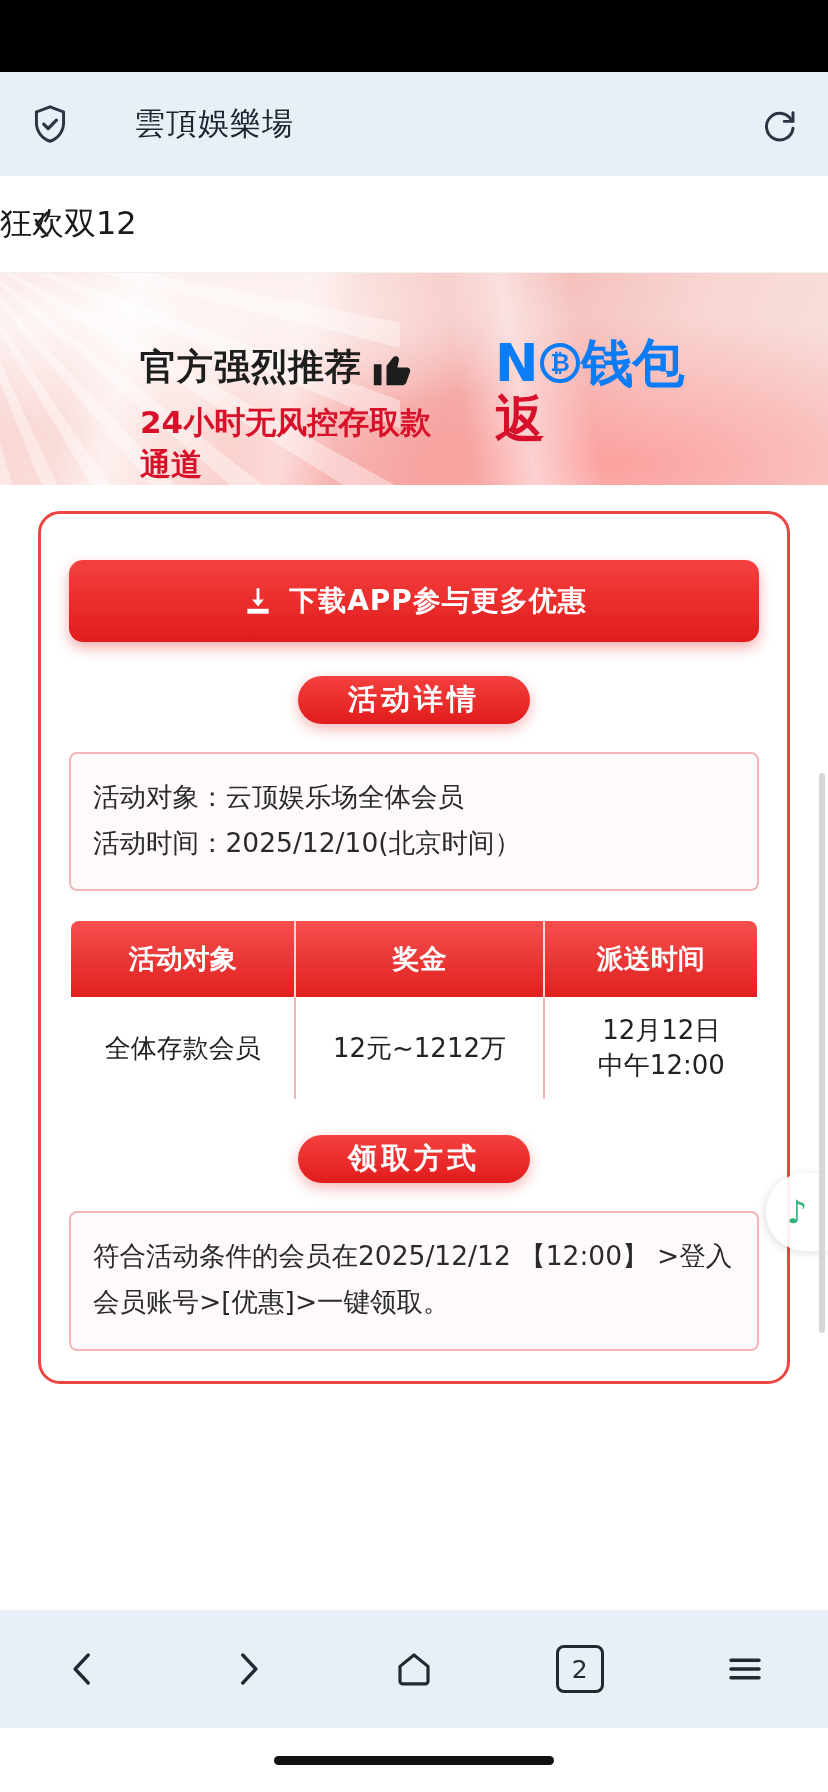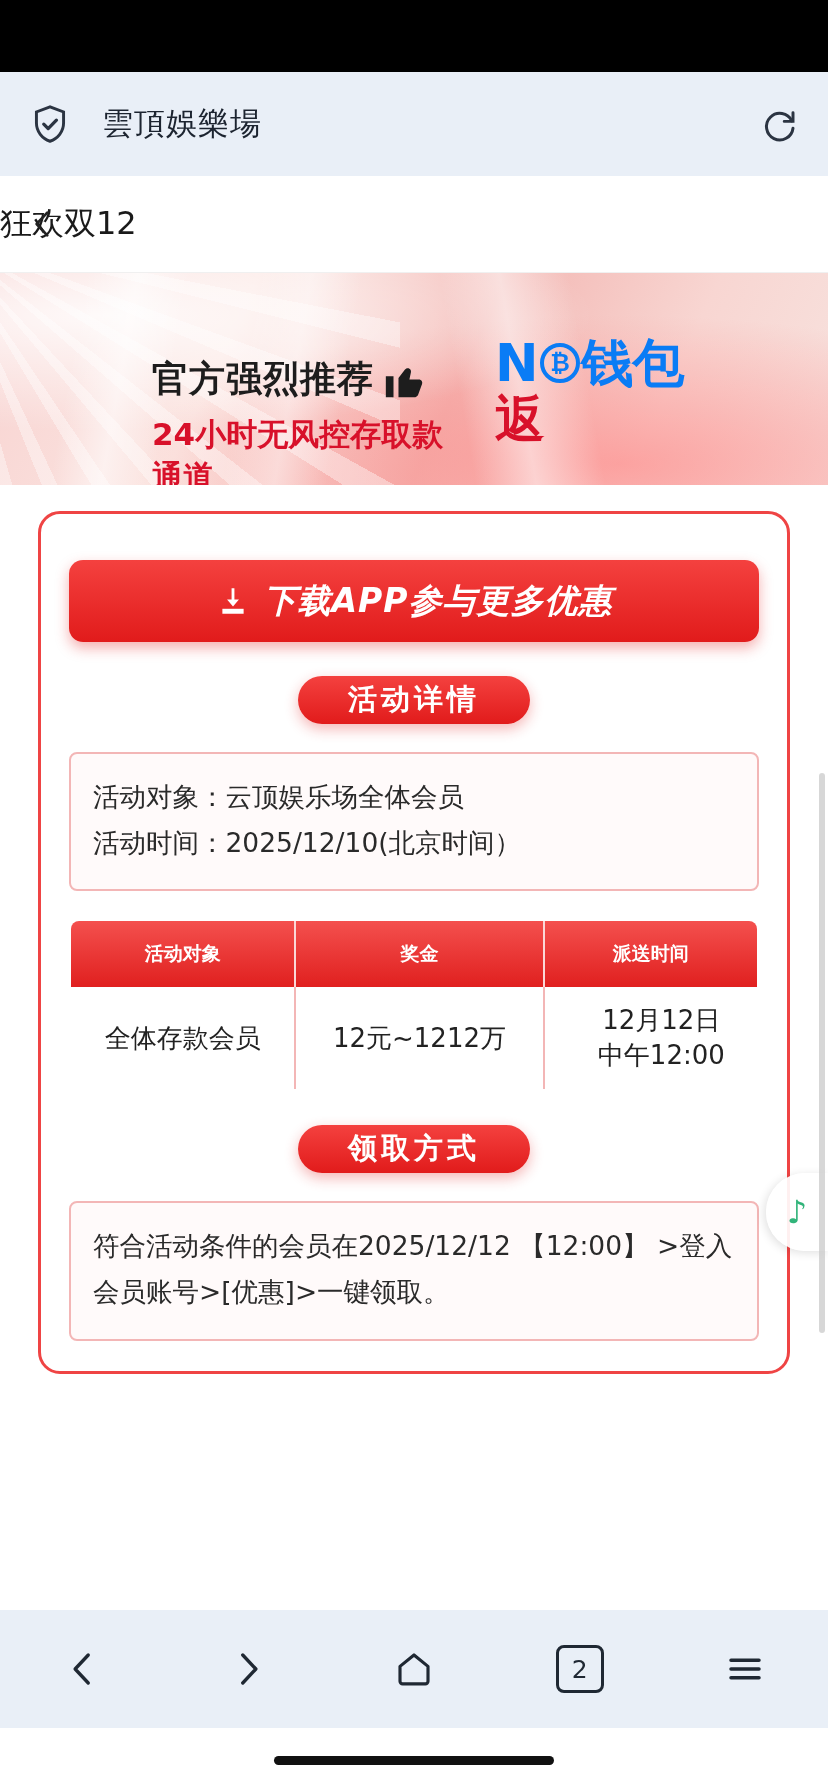--- a/index.html
+++ b/index.html
@@ -28,20 +28,21 @@
     flex: 0 0 auto;
   }
   
   .app-bar {
     height: 104px;
     background: #e9eff7;
     display: flex;
     align-items: center;
     padding: 0 28px;
     flex: 0 0 auto;
+    gap: 32px;
   }
   .shield-icon {
     width: 44px;
     height: 44px;
     flex: 0 0 auto;
     color: #2b3442;
   }
   .site-title {
     font-size: 31px;
     color: #1c2430;
@@ -111,24 +112,23 @@
     left: -60px;
     top: -40px;
     width: 460px;
     height: 300px;
     background:
       repeating-conic-gradient(from 200deg at 0% 0%, rgba(255,255,255,0.55) 0deg 3deg, rgba(255,255,255,0) 3deg 9deg);
     opacity: .7;
   }
   .hero-text-block {
     position: absolute;
-    left: 152px;
+    left: 140px;
     top: 70px;
     width: 300px;
-    margin-top: 12px;
   }
   .hero-line1 {
     font-size: 36px;
     font-weight: bold;
     color: #1d1d1d;
     letter-spacing: 1px;
     display: flex;
     align-items: center;
     gap: 6px;
     font-family: "DejaVu Sans", sans-serif;
@@ -198,25 +198,24 @@
   .download-btn {
     height: 82px;
     border-radius: 14px;
     background: linear-gradient(180deg, #f4413f 0%, #e11b1b 100%);
     box-shadow: 0 6px 14px rgba(225,27,27,0.35);
     display: flex;
     align-items: center;
     justify-content: center;
     gap: 14px;
     color: #fff;
-    font-size: 33px;
+    font-size: 28px;
     font-weight: bold;
     letter-spacing: 1px;
     font-family: "DejaVu Sans", sans-serif;
-    font-style: italic;
   }
   .dl-icon {
     width: 34px;
     height: 34px;
     color: #fff;
   }
   .pill {
     width: 232px;
     height: 48px;
     margin: 34px auto 0 auto;
@@ -250,21 +249,21 @@
     width: 100%;
     border-collapse: collapse;
     border: 2px solid #f3b6b6;
     border-radius: 10px;
     overflow: hidden;
     font-family: "DejaVu Sans", sans-serif;
   }
   .tbl th {
     background: linear-gradient(180deg, #f4504e 0%, #e0201f 100%);
     color: #fff;
-    font-size: 19px;
+    font-size: 27px;
     font-weight: bold;
     padding: 20px 0;
     border-right: 2px solid #fbd7d7;
   }
   .tbl th:last-child { border-right: none; }
   .tbl td {
     text-align: center;
     font-size: 26px;
     color: #222;
     padding: 16px 4px;

